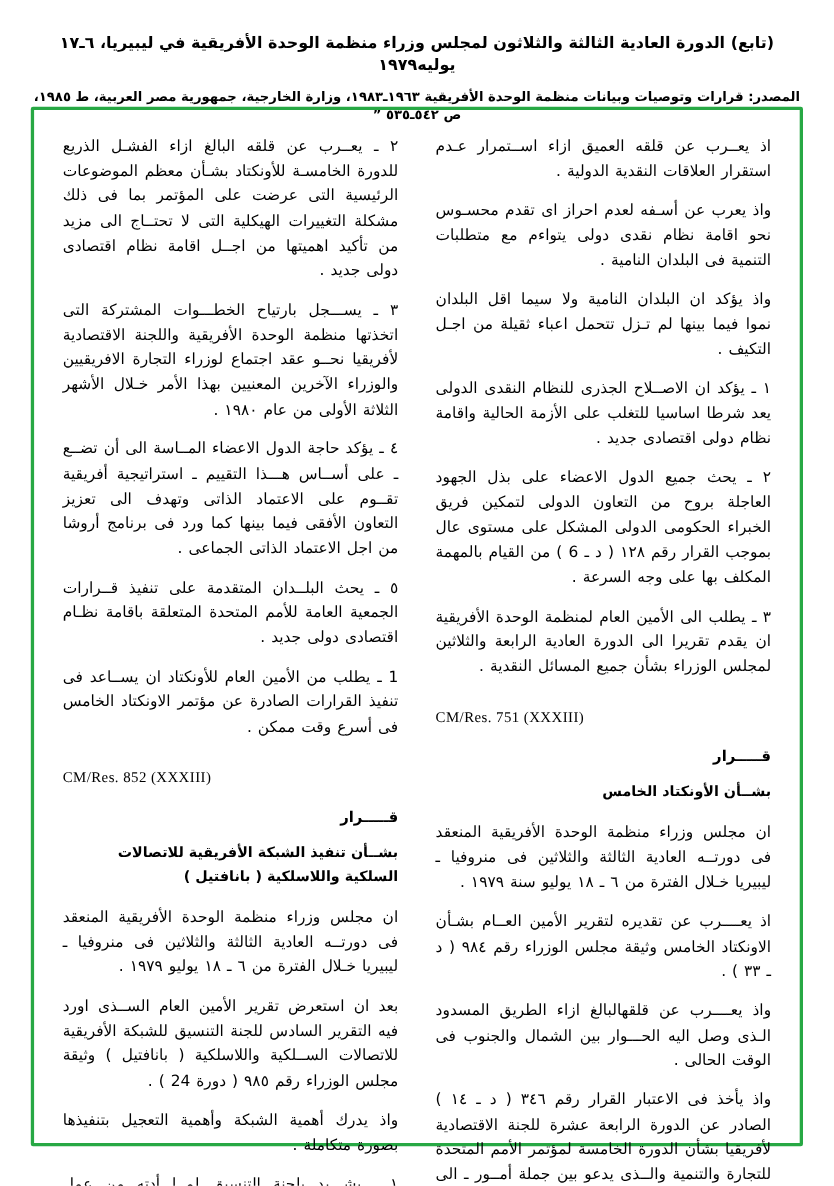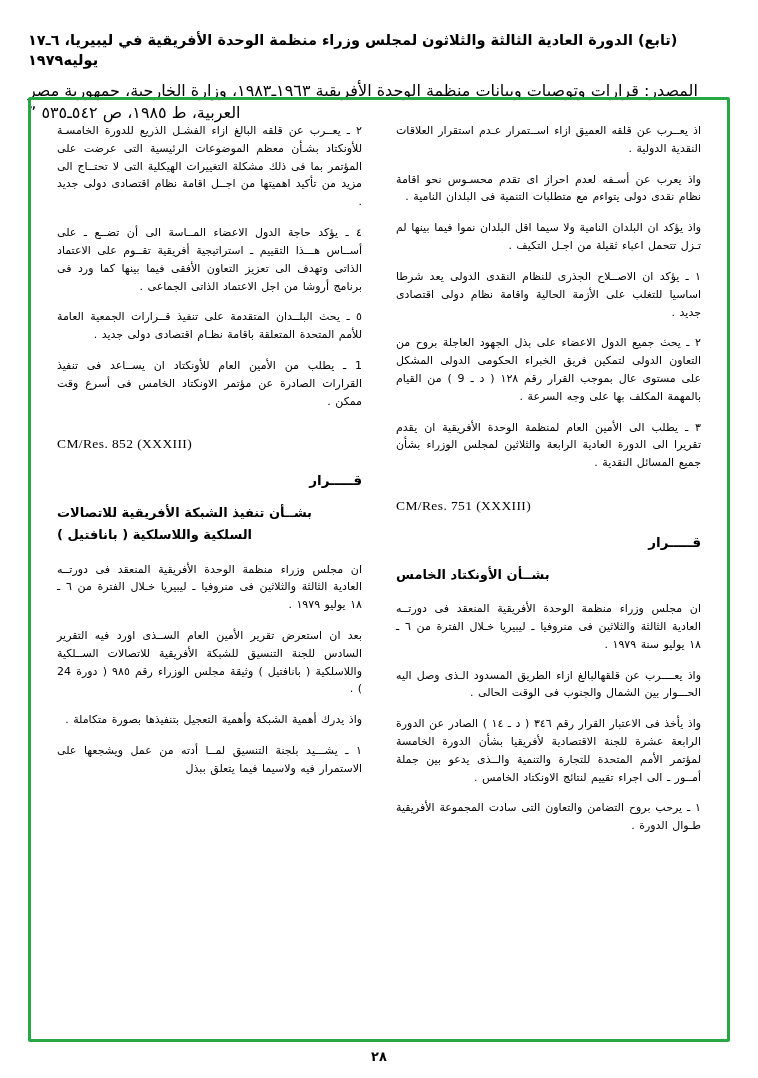--- a/index.html
+++ b/index.html
@@ -19,33 +19,33 @@
     width: 758px;
     height: 1078px;
     position: relative;
     box-sizing: border-box;
   }
   .header-block {
     position: absolute;
     top: 30px;
     right: 28px;
     left: 28px;
-    text-align: left;
+    text-align: center;
   }
   .doc-title {
     font-size: 14.5px;
     font-weight: bold;
     letter-spacing: 0px;
     line-height: 1.4;
     direction: rtl;
   }
   .doc-source {
     margin-top: 9px;
-    font-size: 16px;
-    font-weight: normal;
+    font-size: 12px;
+    font-weight: bold;
     line-height: 1.4;
     direction: rtl;
   }
   .frame {
     position: absolute;
     top: 97px;
     right: 28px;
     left: 28px;
     height: 945px;
     border: 3px solid #27a844;
@@ -64,21 +64,21 @@
     gap: 34px;
     height: 100%;
     direction: rtl;
   }
   .col {
     flex: 1 1 0;
     min-width: 0;
     direction: rtl;
   }
   .para {
-    font-size: 11px;
+    font-size: 14px;
     line-height: 1.62;
     text-align: justify;
     text-align-last: right;
     margin: 0 0 13px 0;
     direction: rtl;
     word-spacing: 1px;
   }
   .res-code {
     font-family: "Liberation Serif", "DejaVu Serif", serif;
     font-size: 13.5px;
@@ -90,21 +90,21 @@
   .decision-word {
     font-size: 13.5px;
     font-weight: bold;
     text-align: right;
     letter-spacing: 3px;
     margin: 0 0 14px 0;
   }
   .sub-title {
     font-size: 13px;
     font-weight: bold;
-    text-align: left;
+    text-align: right;
     line-height: 1.7;
     margin: 0 0 14px 0;
   }
   .page-number {
     position: absolute;
     bottom: 14px;
     left: 0;
     right: 0;
     text-align: center;
     font-size: 13px;
@@ -123,35 +123,37 @@
 
   <div class="frame">
     <div class="frame-inner">
       <div class="columns">
 
         <div class="col">
           <p class="para">اذ يعــرب عن قلقه العميق ازاء اســتمرار عـدم استقرار العلاقات النقدية الدولية .</p>
           <p class="para">واذ يعرب عن أسـفه لعدم احراز اى تقدم محسـوس نحو اقامة نظام نقدى دولى يتواءم مع متطلبات التنمية فى البلدان النامية .</p>
           <p class="para">واذ يؤكد ان البلدان النامية ولا سيما اقل البلدان نموا فيما بينها لم تـزل تتحمل اعباء ثقيلة من اجـل التكيف .</p>
           <p class="para">١ ـ يؤكد ان الاصــلاح الجذرى للنظام النقدى الدولى يعد شرطا اساسيا للتغلب على الأزمة الحالية واقامة نظام دولى اقتصادى جديد .</p>
-          <p class="para">٢ ـ يحث جميع الدول الاعضاء على بذل الجهود العاجلة بروح من التعاون الدولى لتمكين فريق الخبراء الحكومى الدولى المشكل على مستوى عال بموجب القرار رقم ١٢٨ ( د ـ 9 ) من القيام بالمهمة المكلف بها على وجه السرعة .</p>
+          <p class="para">٢ ـ يحث جميع الدول الاعضاء على بذل الجهود العاجلة بروح من التعاون الدولى لتمكين فريق الخبراء الحكومى الدولى المشكل على مستوى عال بموجب القرار رقم ١٢٨ ( د ـ 6 ) من القيام بالمهمة المكلف بها على وجه السرعة .</p>
           <p class="para">٣ ـ يطلب الى الأمين العام لمنظمة الوحدة الأفريقية ان يقدم تقريرا الى الدورة العادية الرابعة والثلاثين لمجلس الوزراء بشأن جميع المسائل النقدية .</p>
 
           <div class="res-code">CM/Res. 751 (XXXIII)</div>
           <div class="decision-word">قـــــرار</div>
           <div class="sub-title">بشــأن الأونكتاد الخامس</div>
 
           <p class="para">ان مجلس وزراء منظمة الوحدة الأفريقية المنعقد فى دورتــه العادية الثالثة والثلاثين فى منروفيا ـ ليبيريا خـلال الفترة من ٦ ـ ١٨ يوليو سنة ١٩٧٩ .</p>
+          <p class="para">اذ يعــــرب عن تقديره لتقرير الأمين العــام بشـأن الاونكتاد الخامس وثيقة مجلس الوزراء رقم ٩٨٤ ( د ـ ٣٣ ) .</p>
           <p class="para">واذ يعــــرب عن قلقهالبالغ ازاء الطريق المسدود الـذى وصل اليه الحـــوار بين الشمال والجنوب فى الوقت الحالى .</p>
           <p class="para">واذ يأخذ فى الاعتبار القرار رقم ٣٤٦ ( د ـ ١٤ ) الصادر عن الدورة الرابعة عشرة للجنة الاقتصادية لأفريقيا بشأن الدورة الخامسة لمؤتمر الأمم المتحدة للتجارة والتنمية والــذى يدعو بين جملة أمــور ـ الى اجراء تقييم لنتائج الاونكتاد الخامس .</p>
           <p class="para">١ ـ يرحب بروح التضامن والتعاون التى سادت المجموعة الأفريقية طـوال الدورة .</p>
         </div>
 
         <div class="col">
           <p class="para">٢ ـ يعــرب عن قلقه البالغ ازاء الفشـل الذريع للدورة الخامسـة للأونكتاد بشـأن معظم الموضوعات الرئيسية التى عرضت على المؤتمر بما فى ذلك مشكلة التغييرات الهيكلية التى لا تحتــاج الى مزيد من تأكيد اهميتها من اجــل اقامة نظام اقتصادى دولى جديد .</p>
+          <p class="para">٣ ـ يســـجل بارتياح الخطـــوات المشتركة التى اتخذتها منظمة الوحدة الأفريقية واللجنة الاقتصادية لأفريقيا نحــو عقد اجتماع لوزراء التجارة الافريقيين والوزراء الآخرين المعنيين بهذا الأمر خـلال الأشهر الثلاثة الأولى من عام ١٩٨٠ .</p>
           <p class="para">٤ ـ يؤكد حاجة الدول الاعضاء المــاسة الى أن تضــع ـ على أســاس هـــذا التقييم ـ استراتيجية أفريقية تقــوم على الاعتماد الذاتى وتهدف الى تعزيز التعاون الأفقى فيما بينها كما ورد فى برنامج أروشا من اجل الاعتماد الذاتى الجماعى .</p>
           <p class="para">٥ ـ يحث البلــدان المتقدمة على تنفيذ قــرارات الجمعية العامة للأمم المتحدة المتعلقة باقامة نظـام اقتصادى دولى جديد .</p>
           <p class="para">1 ـ يطلب من الأمين العام للأونكتاد ان يســاعد فى تنفيذ القرارات الصادرة عن مؤتمر الاونكتاد الخامس فى أسرع وقت ممكن .</p>
 
           <div class="res-code">CM/Res. 852 (XXXIII)</div>
           <div class="decision-word">قـــــرار</div>
           <div class="sub-title">
             <div>بشــأن تنفيذ الشبكة الأفريقية للاتصالات</div>
             <div>السلكية واللاسلكية  ( بانافتيل )</div>
           </div>
@@ -159,15 +161,14 @@
           <p class="para">ان مجلس وزراء منظمة الوحدة الأفريقية المنعقد فى دورتــه العادية الثالثة والثلاثين فى منروفيا ـ ليبيريا خـلال الفترة من ٦ ـ ١٨ يوليو ١٩٧٩ .</p>
           <p class="para">بعد ان استعرض تقرير الأمين العام الســذى اورد فيه التقرير السادس للجنة التنسيق للشبكة الأفريقية للاتصالات الســلكية واللاسلكية ( بانافتيل ) وثيقة مجلس الوزراء رقم ٩٨٥ ( دورة 24 ) .</p>
           <p class="para">واذ يدرك أهمية الشبكة وأهمية التعجيل بتنفيذها بصورة متكاملة .</p>
           <p class="para">١ ـ يشـــيد بلجنة التنسيق لمــا أدته من عمل ويشجعها على الاستمرار فيه ولاسيما فيما يتعلق ببذل</p>
         </div>
 
       </div>
     </div>
   </div>
 
-  <div class="page-number">٢٨</div>
 
 </div>
 
 </body></html>

